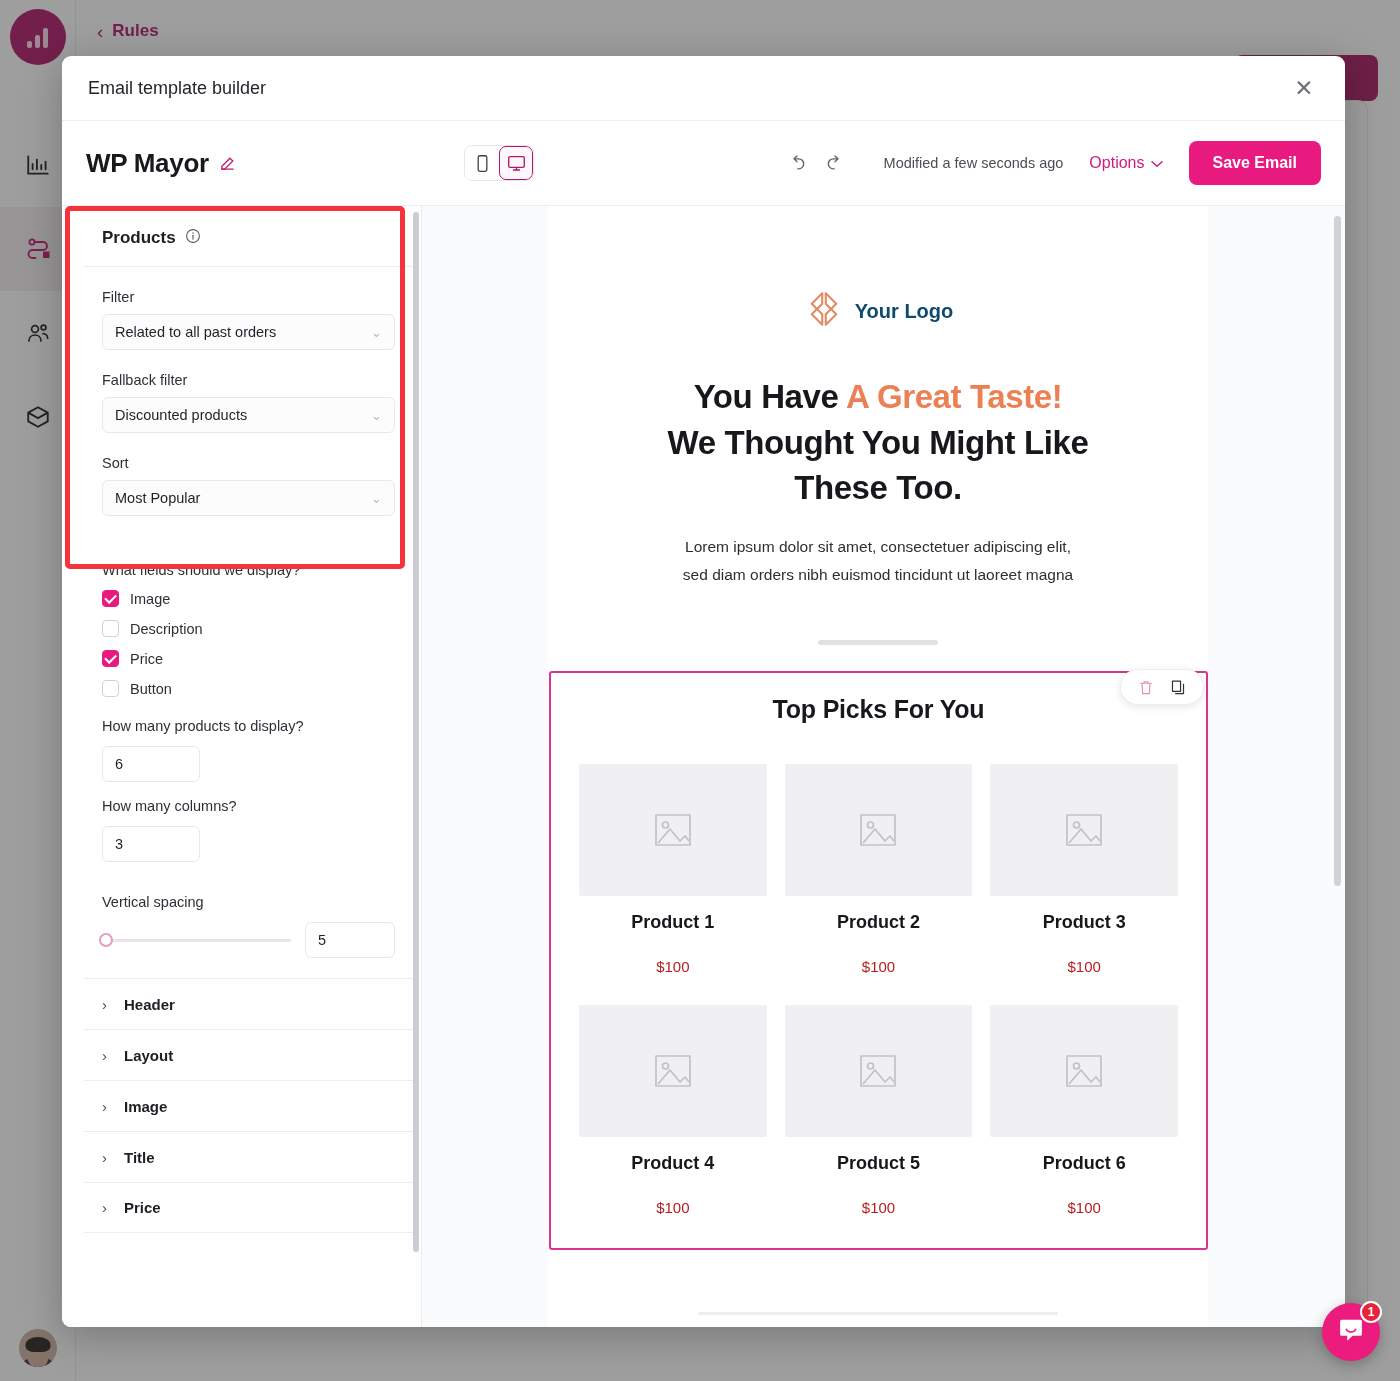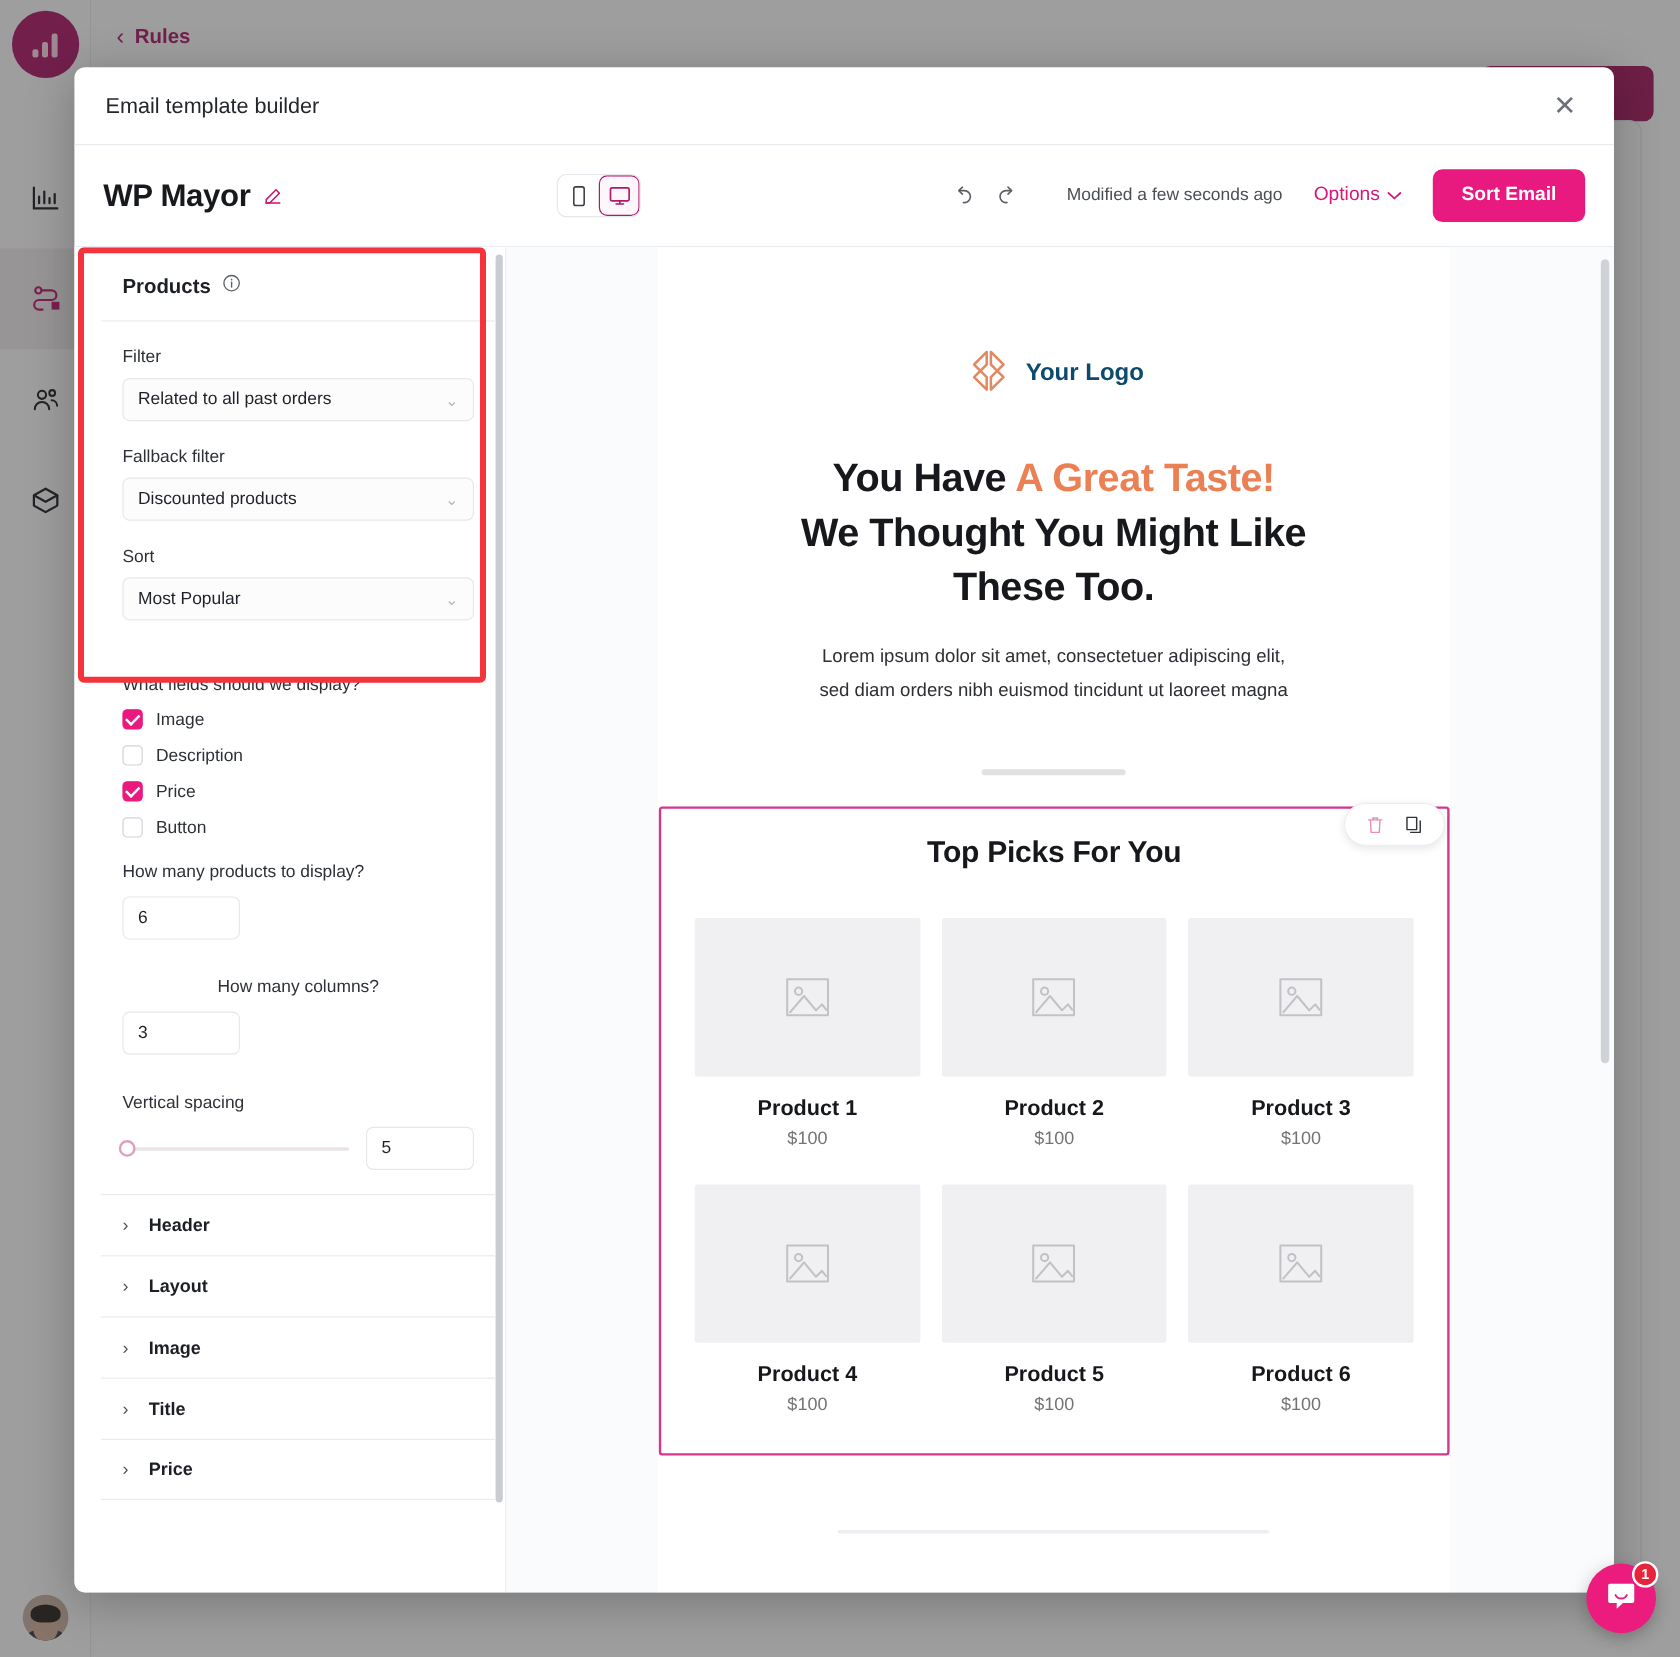--- a/index.html
+++ b/index.html
@@ -298,21 +298,21 @@
   }
   .prod-card { text-align: center; }
   .prod-thumb {
     height: 132px; background: #f0f0f2; border-radius: 2px;
     display: flex; align-items: center; justify-content: center;
   }
   .prod-name {
     margin-top: 16px; font-size: 18px; font-weight: 700; color: #16181c;
   }
   .prod-price {
-    margin-top: 6px; font-size: 15px; color: #737373;
+    margin-top: 25px; font-size: 15px; color: #b91c1c;
   }
   #email-bottom-divider {
     width: 360px; height: 3px; background: #eceef1; border-radius: 3px;
     margin: 62px auto 0;
   }
 
   
   #chat-widget {
     position: absolute; right: 20px; bottom: 20px;
     width: 58px; height: 58px; border-radius: 50%;
@@ -451,21 +451,21 @@
       </div>
       <div id="modified-text">Modified a few seconds ago</div>
       <div id="options-btn">
         <span>Options</span>
         <span>
           <svg width="12" height="8" viewBox="0 0 12 8" fill="none" stroke="#d01b7d" stroke-width="1.5" stroke-linecap="round">
               <polyline points="1,1.8 6,6.3 11,1.8"></polyline>
             </svg>
         </span>
       </div>
-      <button id="save-email-btn">Sort Email</button>
+      <button id="save-email-btn">Save Email</button>
     </div>
   </div>
 
   <div id="builder-body">
 
     <div id="settings-panel">
       <div class="hl-box"></div>
       <div id="panel-scrollbar"></div>
 
       <div id="settings-scroll">
@@ -521,21 +521,21 @@
             <span class="check-label">Price</span>
           </div>
           <div class="check-row">
             <span class="cbox"></span>
             <span class="check-label">Button</span>
           </div>
 
           <div class="qlabel" style="margin-top:21px;">How many products to display?</div>
           <div class="num-input">6</div>
 
-          <div class="qlabel" style="margin-top:32px;text-align:center;">How many columns?</div>
+          <div class="qlabel" style="margin-top:16px;">How many columns?</div>
           <div class="num-input">3</div>
 
           <div class="qlabel" style="margin-top:32px;">Vertical spacing</div>
           <div class="slider-row">
             <div class="slider-track">
               <div class="slider-thumb"></div>
             </div>
             <div class="slider-val">5</div>
           </div>
         </div>

